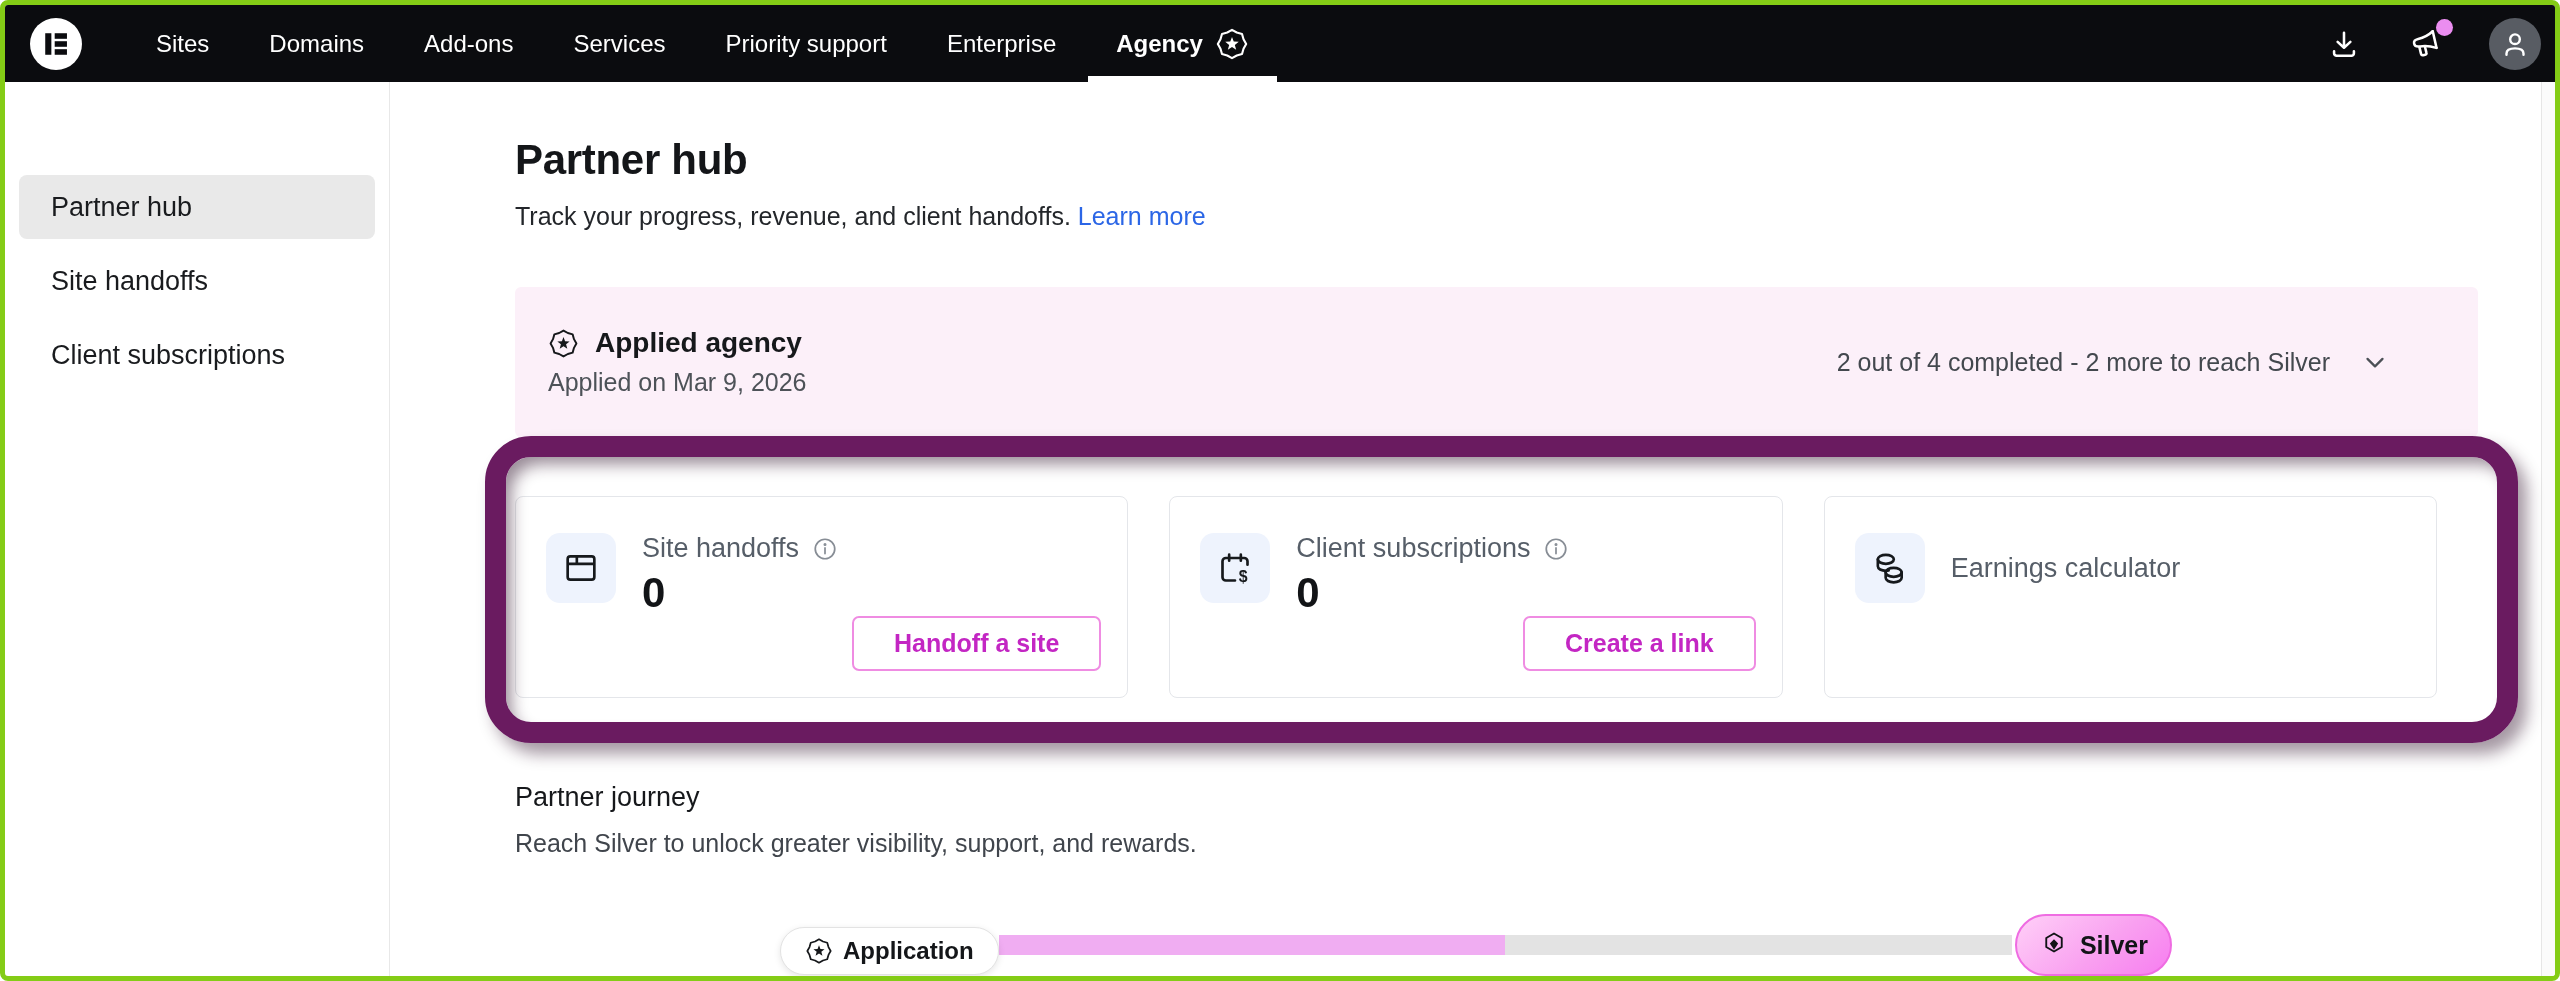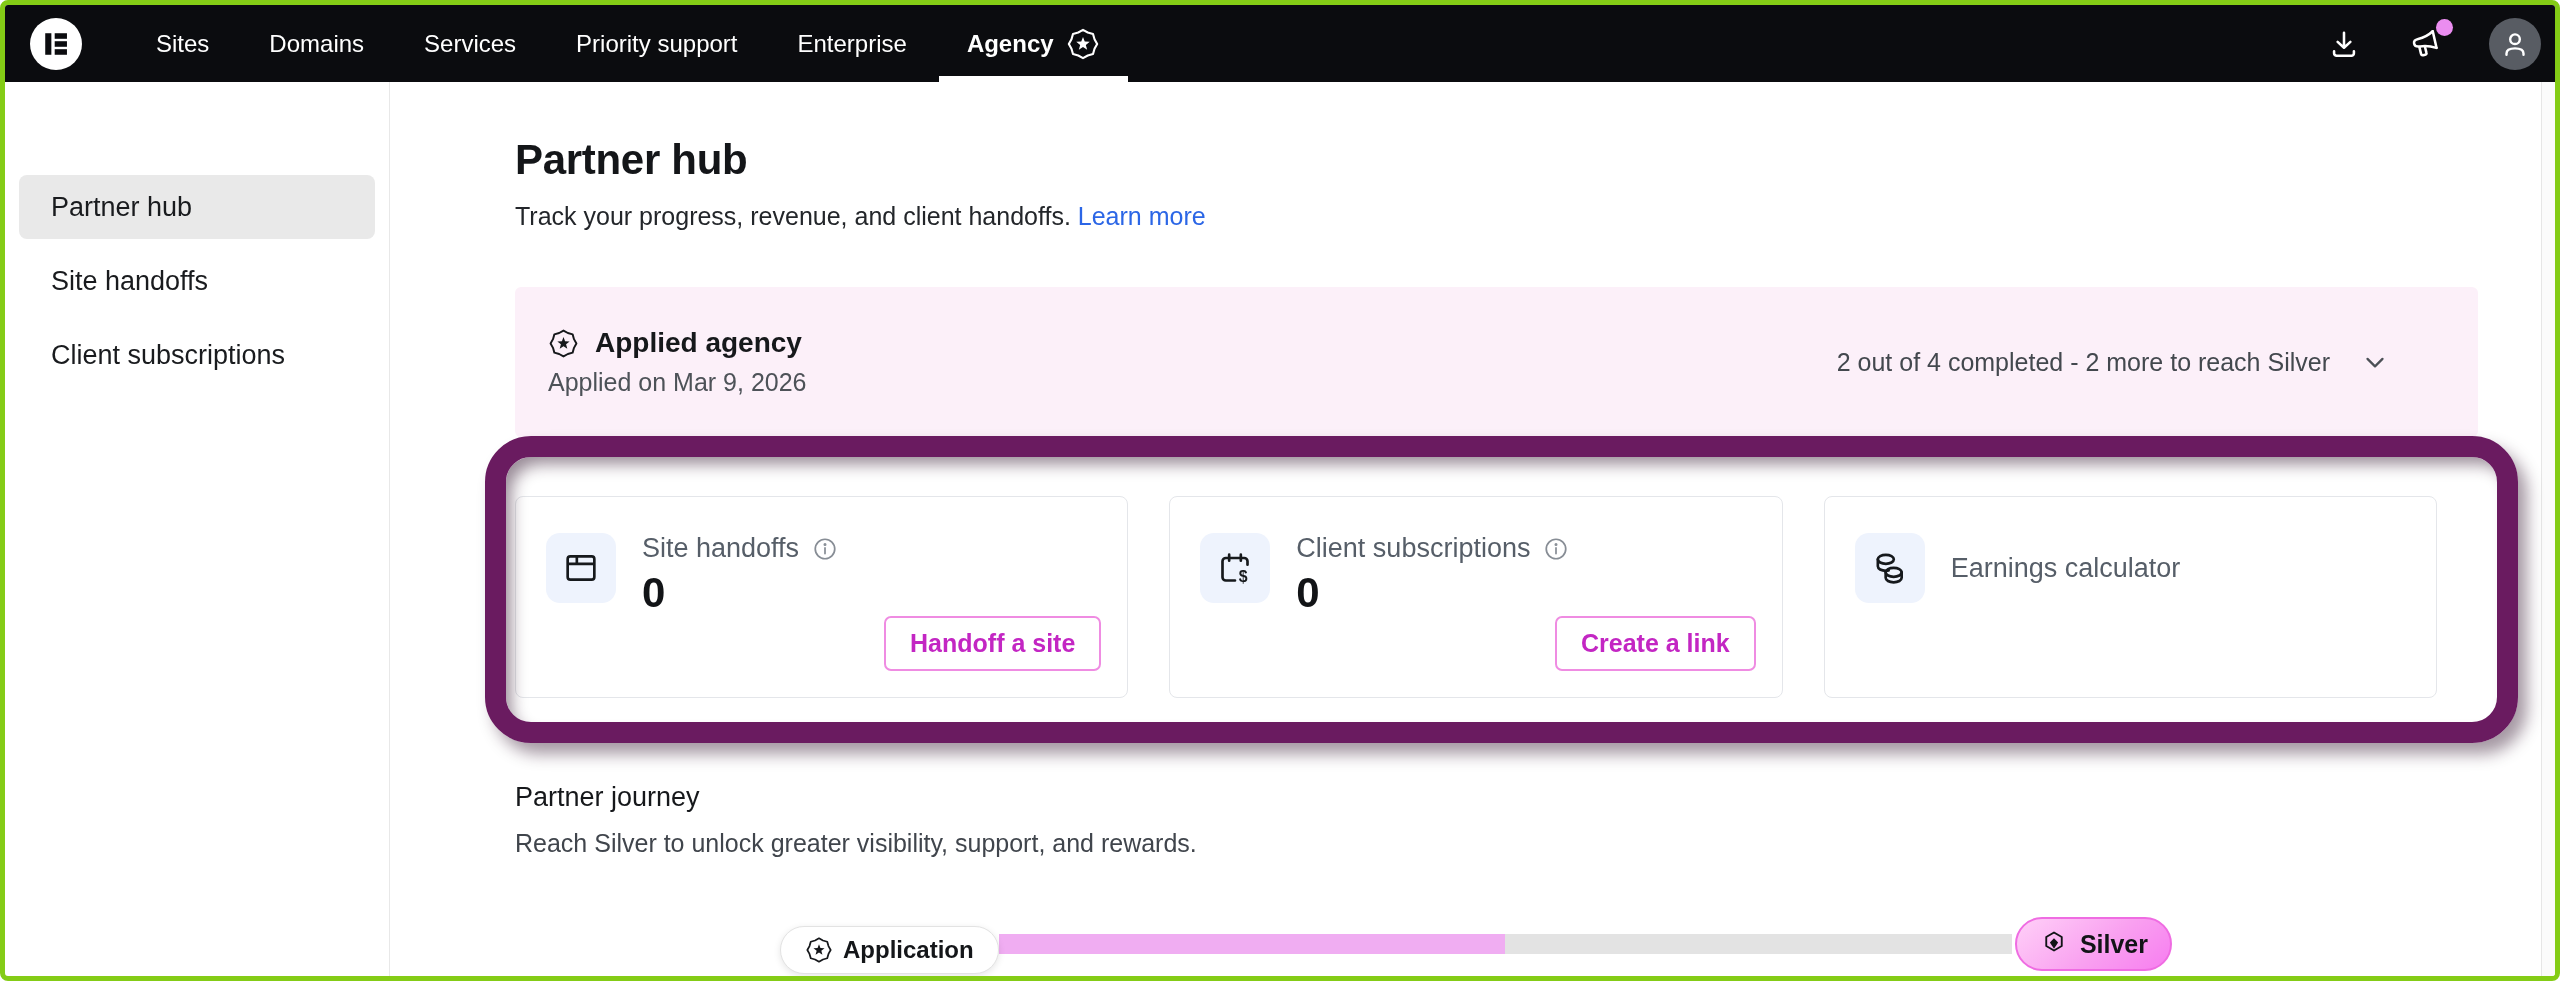--- a/index.html
+++ b/index.html
@@ -87,40 +87,40 @@
   .card-row { display:flex; gap:26px; }
   .card-row.center { align-items:center; }
   .tile { width:70px; height:70px; border-radius:14px; background:#eef3fd; display:flex; align-items:center; justify-content:center; flex:0 0 auto; }
   .card-head { display:flex; align-items:center; gap:13px; font-size:27px; color:#565e68; }
   .card-title-lone { font-size:27px; color:#565e68; }
   .card-value { font-size:42px; font-weight:800; color:#121417; margin-top:5px; }
   .card-btn {
     position:absolute; right:26px; bottom:26px;
     font-size:25px; font-weight:700; color:#c326c3;
     background:#fff; border:2px solid #ef8ce2; border-radius:7px;
-    padding:11px 24px; cursor:pointer; font-family:inherit;
+    padding:11px 40px; cursor:pointer; font-family:inherit;
   }
 
   
   .journey { margin-top:84px; }
   .j-title { font-size:27px; font-weight:400; color:#16181b; }
   .j-sub { font-size:25px; color:#40454c; margin-top:16px; }
   .progress-row { margin-top:56px; margin-left:265px; width:1392px; display:flex; align-items:center; }
   .start-pill {
     height:48px; padding:0 24px; background:#fff;
     border:1px solid #e3e3e3; border-radius:26px;
     display:flex; align-items:center; gap:10px;
     font-size:24px; font-weight:600; color:#141619;
     box-shadow:0 2px 7px rgba(0,0,0,.10);
     white-space:nowrap; z-index:2;margin-top:12px;
   }
   .track { flex:1; height:20px; background:#e3e3e3; overflow:hidden; }
   .track-fill { height:100%; width:50%; background:#f0adf2; }
   .end-pill {
-    height:54px; padding:0 22px; margin-left:3px;
+    height:62px; padding:0 22px; margin-left:3px;
     background:linear-gradient(140deg,#ffd0f8 0%, #f9a1f0 55%, #f77df0 100%);
     border:2px solid #ef6ce2; border-radius:32px;
     display:flex; align-items:center; gap:11px;
     font-size:25px; font-weight:700; color:#121417;
     white-space:nowrap; z-index:2; cursor:pointer;
   }
 
   
   .scrollbar { width:14px; flex:0 0 auto; background:#fbfbfb; border-left:1px solid #e6e6e6; }
 
@@ -145,20 +145,21 @@
       <circle cx="14" cy="14" r="14" fill="#ffffff"></circle>
       <rect x="8.2" y="8.2" width="3.3" height="11.6" fill="#0b0c0f"></rect>
       <rect x="13.3" y="8.2" width="6.6" height="3.0" fill="#0b0c0f"></rect>
       <rect x="13.3" y="12.5" width="6.6" height="3.0" fill="#0b0c0f"></rect>
       <rect x="13.3" y="16.8" width="6.6" height="3.0" fill="#0b0c0f"></rect>
     </svg>
 
     <nav class="nav">
       <a class="nav-item">Sites</a>
       <a class="nav-item">Domains</a>
+      <a class="nav-item">Add-ons</a>
       <a class="nav-item">Services</a>
       <a class="nav-item">Priority support</a>
       <a class="nav-item">Enterprise</a>
       <a class="nav-item active">
         <span>Agency</span>
         <svg width="34" height="34" viewBox="0 0 24 24" fill="none" stroke="#ffffff" stroke-width="1.5" stroke-linejoin="round">
           <path d="M22 12 L20.13 15.37 19.07 19.07 15.37 20.13 12 22 8.63 20.13 4.93 19.07 3.87 15.37 2 12 3.87 8.63 4.93 4.93 8.63 3.87 12 2 15.37 3.87 19.07 4.93 20.13 8.63 Z"></path>
           <path fill="#ffffff" stroke="none" d="M12 7 L13.23 10.3 16.76 10.45 14 12.65 14.94 16.05 12 14.1 9.06 16.05 10 12.65 7.24 10.45 10.77 10.3 Z"></path>
         </svg>
       </a>

